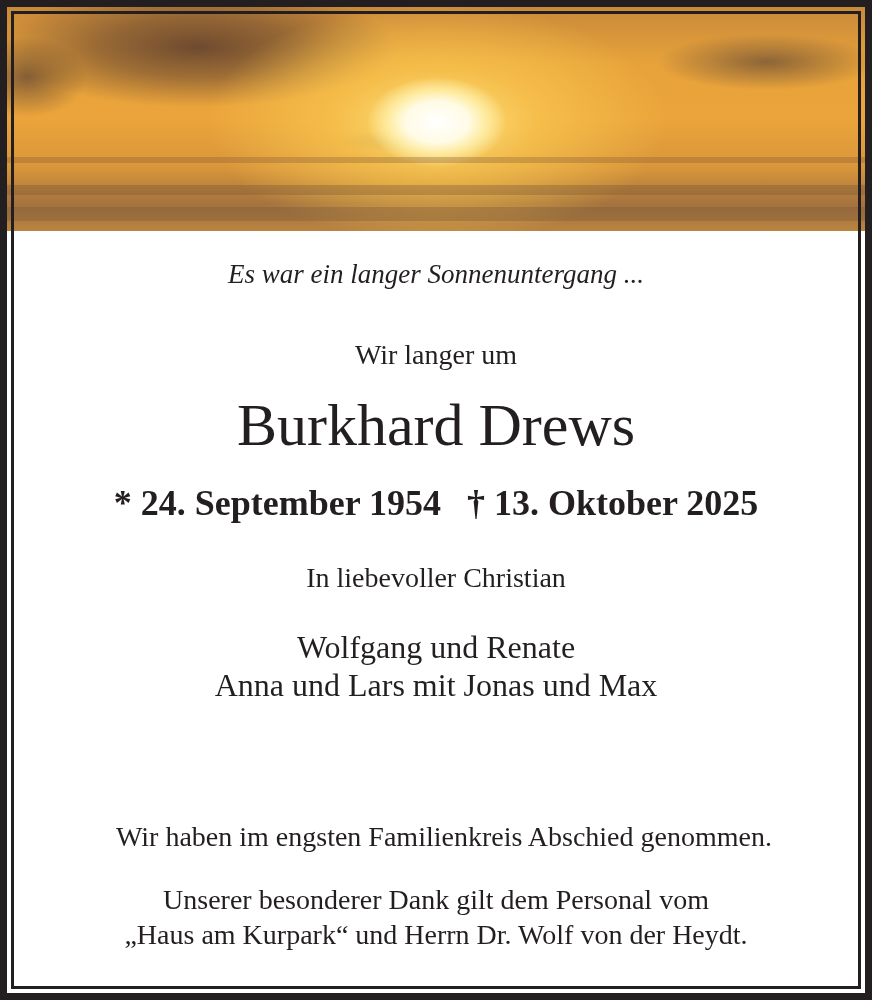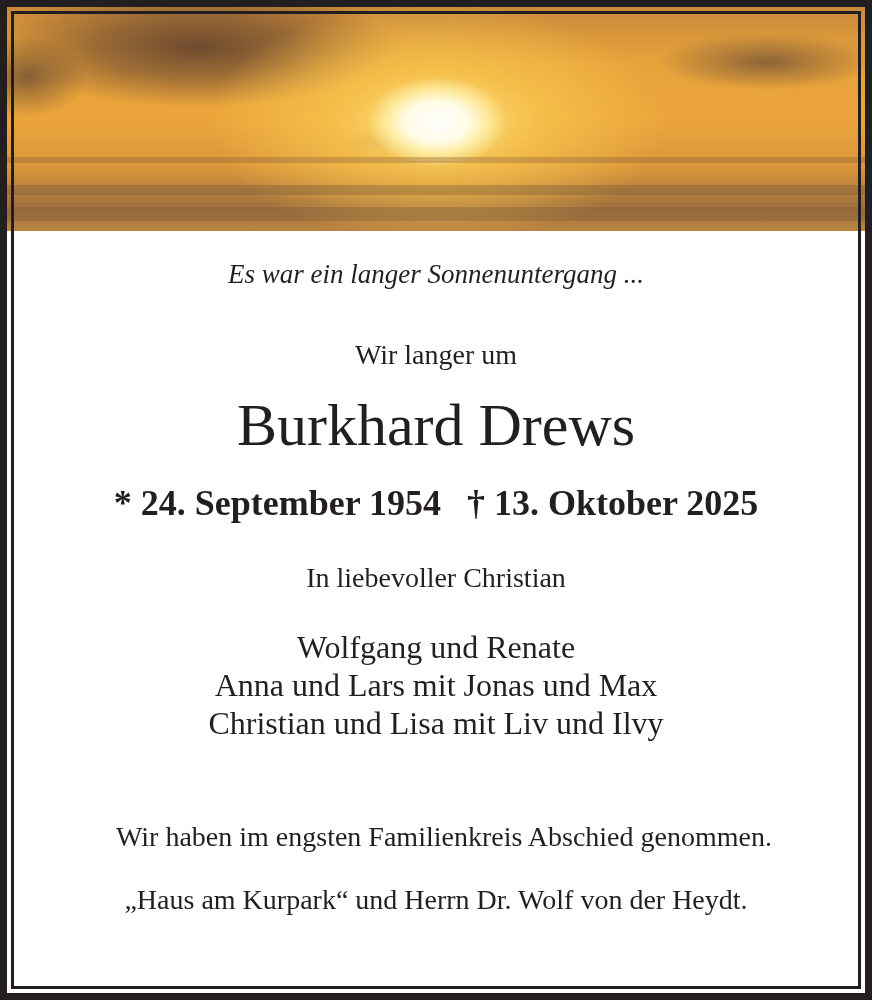--- a/index.html
+++ b/index.html
@@ -46,22 +46,22 @@
     <div class="line name">Burkhard Drews</div>
     <div class="line dates">
       <span>*</span>
       <span>24. September 1954</span><span class="gap"></span><span>†</span>
       <span>13. Oktober 2025</span>
     </div>
     <div class="line remembrance">In liebevoller Christian</div>
     <div class="line mourners">
       <div>Wolfgang und Renate</div>
       <div>Anna und Lars mit Jonas und Max</div>
-      <div>Christian und Lisa mit Liv und Ilvy</div>
     </div>
     <div class="line farewell">Wir haben im engsten Familienkreis Abschied genommen.</div>
     <div class="line thanks">
+      <div>Unserer besonderer Dank gilt dem Personal vom</div>
       <div>„Haus am Kurpark“ und Herrn Dr. Wolf von der Heydt.</div>
     </div>
   </div>
 
   <div class="inner-border"></div>
 </div>
 
 </body></html>

